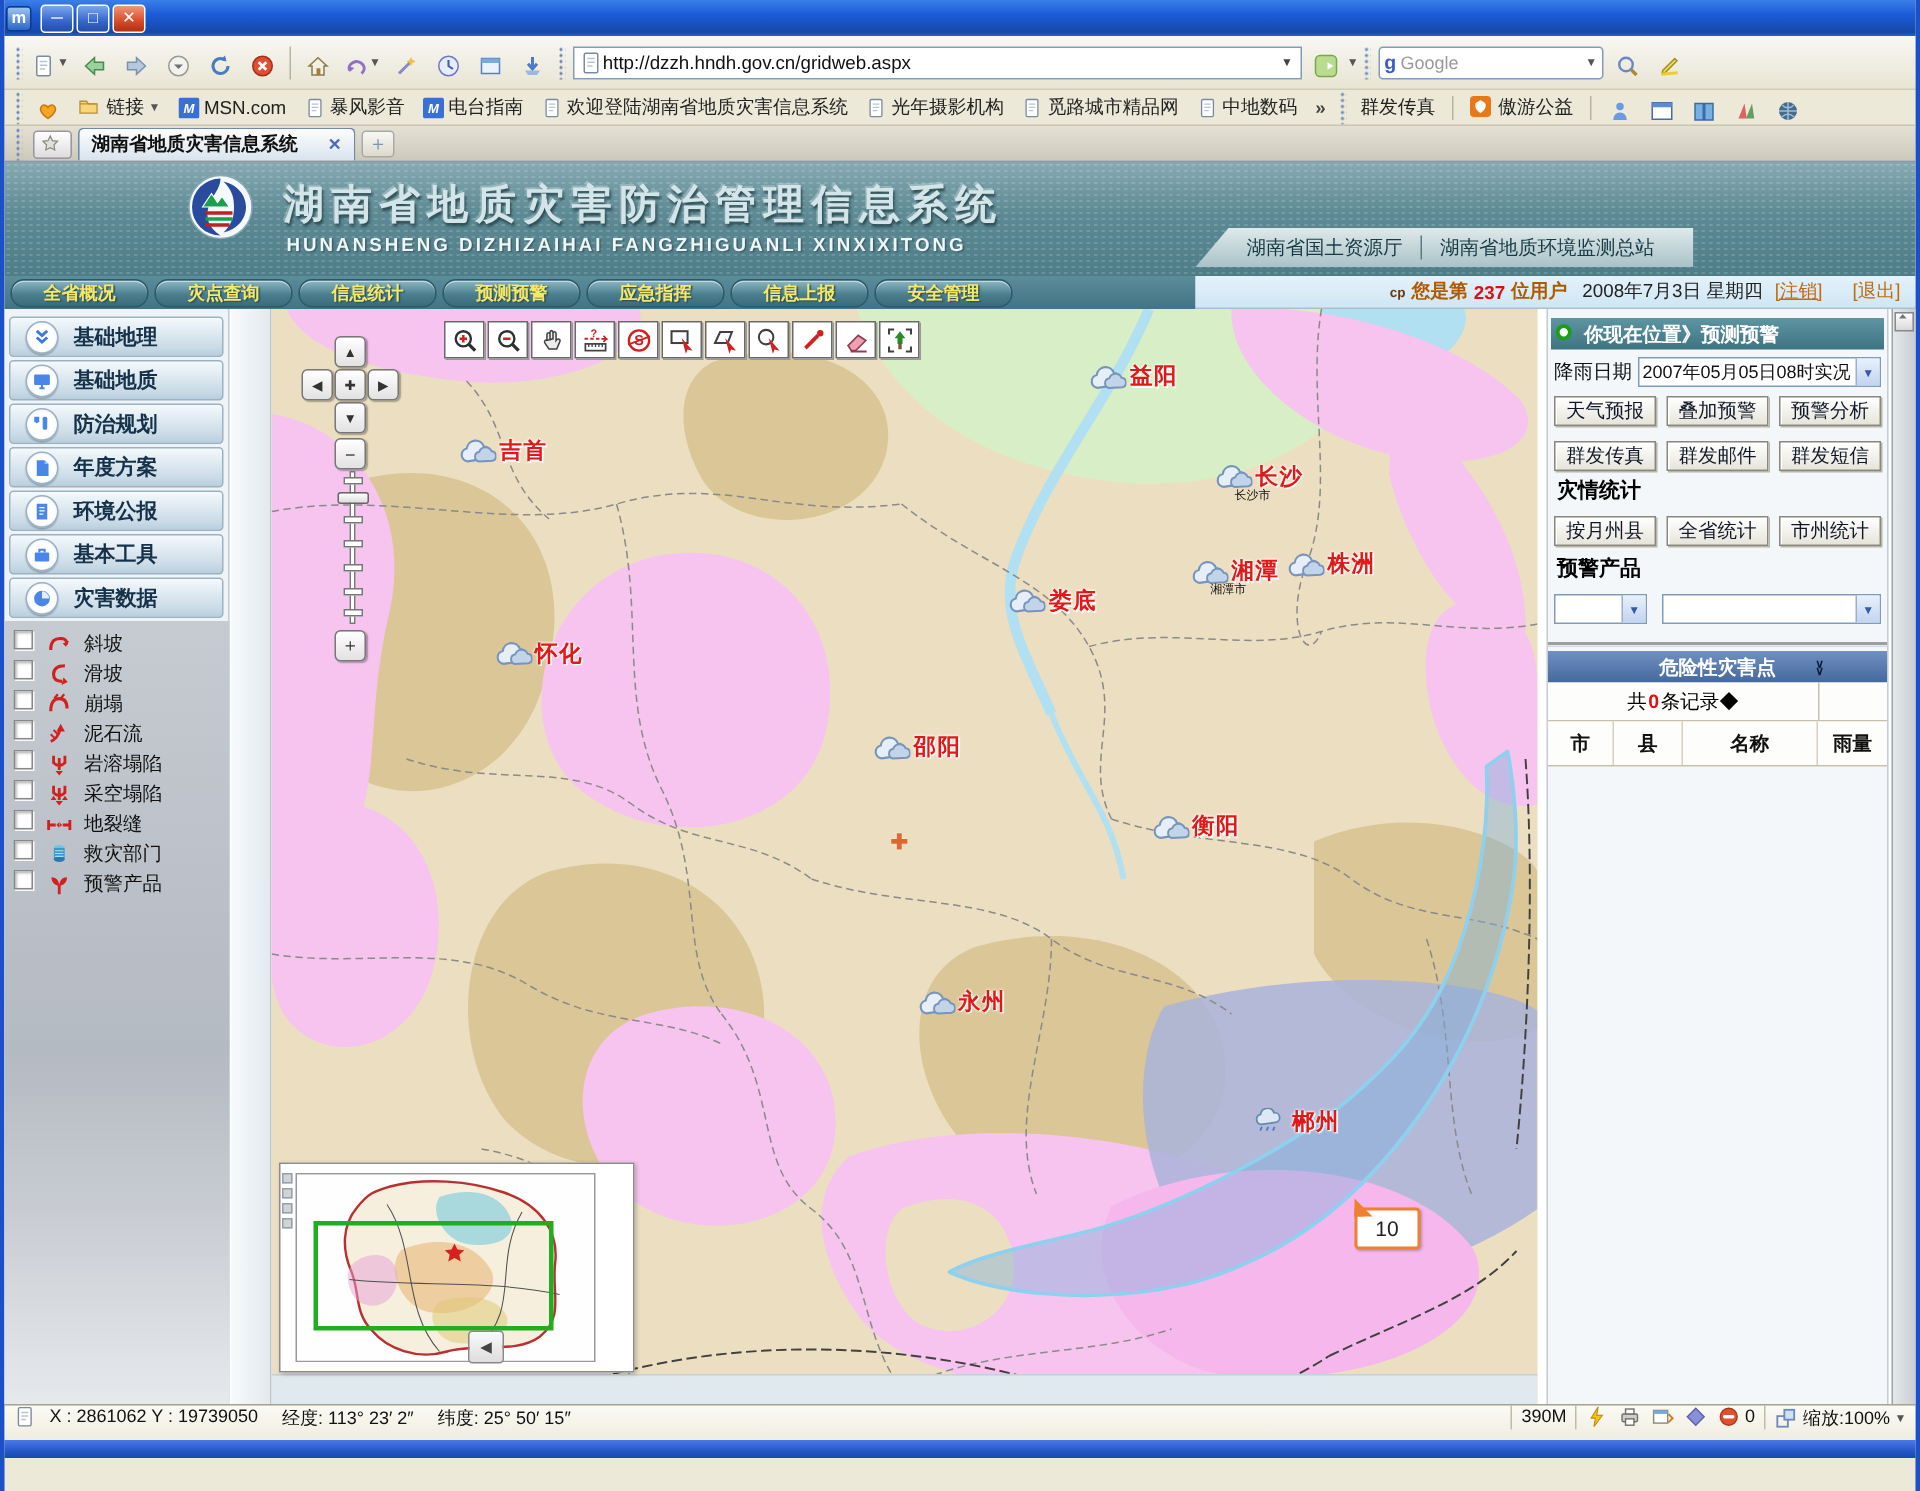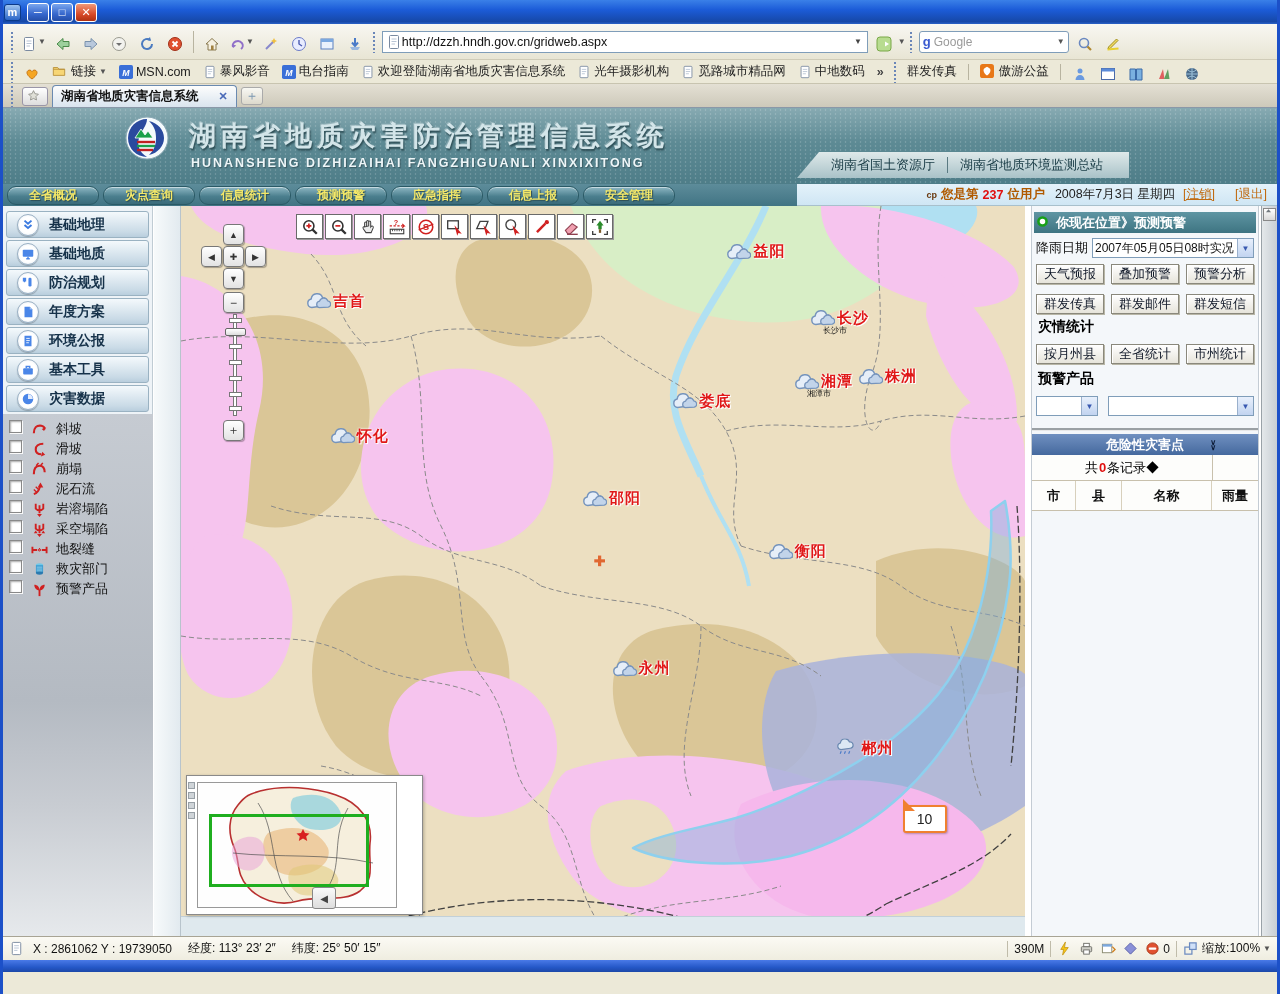--- a/index.html
+++ b/index.html
@@ -150,21 +150,21 @@
   .tbl-record .rlast{width:46px;border-left:1px solid #c8c0ac;}
   .tbl-cols{position:absolute;left:0;right:0;top:275px;height:30px;display:flex;background:#fdfdfb;border-bottom:1px solid #c8c0ac;}
   .tbl-col{display:flex;align-items:center;justify-content:center;font-size:13px;font-weight:bold;color:#111;border-right:1px solid #d8d0bc;}
   .tbl-col:nth-child(1){width:44px;}.tbl-col:nth-child(2){width:46px;}.tbl-col:nth-child(3){flex:1;}.tbl-col:nth-child(4){width:46px;border-right:none;}
   
   .rstrip{position:absolute;left:1258px;top:0;width:16px;height:100%;background:linear-gradient(to right,#e4e8ea,#c8ced4);border-left:1px solid #9aa2a8;}
   .rstrip .up{margin:2px auto;width:13px;height:13px;background:linear-gradient(#fff,#d8d8d8);border:1px solid #888;
     display:flex;align-items:center;justify-content:center;}
   .rstrip .up svg{width:9px;height:9px;}
   
-  .statusbar{height:24px;background:linear-gradient(#fbfaf4,#efede0);border-top:1px solid #a8a494;display:flex;align-items:center;font-size:12px;color:#111;padding:0 6px;}
+  .statusbar{height:24px;background:linear-gradient(#fbfaf4,#efede0);border-top:1px solid #a8a494;display:flex;align-items:flex-start;font-size:12px;color:#111;padding:0 6px;}
   .statusbar svg{width:15px;height:15px;}
   .ssep{width:1px;height:16px;background:#c0bcaa;margin:0 6px;}
   .sb-spacer{flex:1;}
   .zoom-group{display:flex;align-items:center;gap:3px;}
   .bottomstrip{height:12px;margin:0 -3px;background:linear-gradient(#4a7ae8,#2558c8 60%,#1c48a8);}
   .stxt{margin:0 8px;white-space:nowrap;}
 </style>
 </head>
 <body>
 

